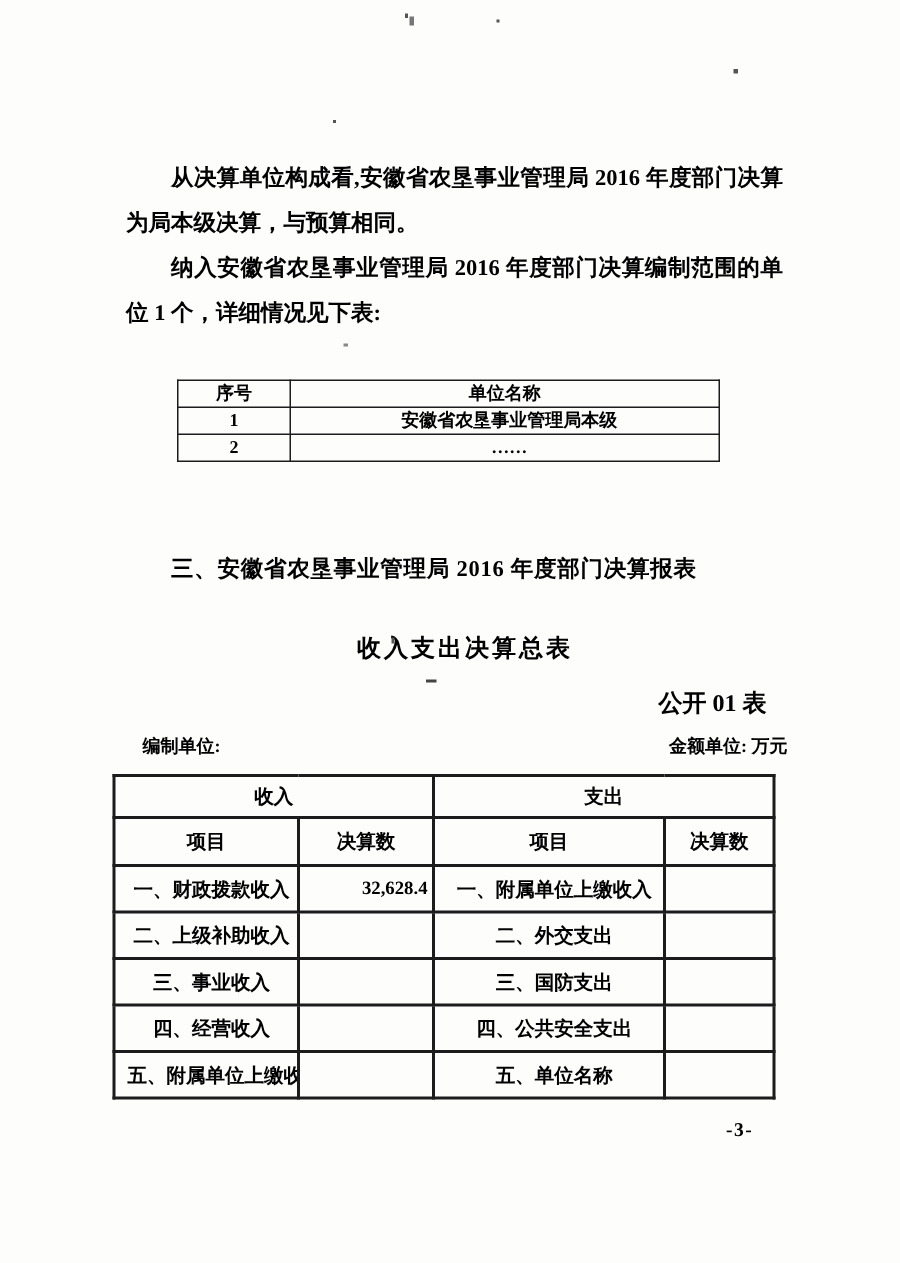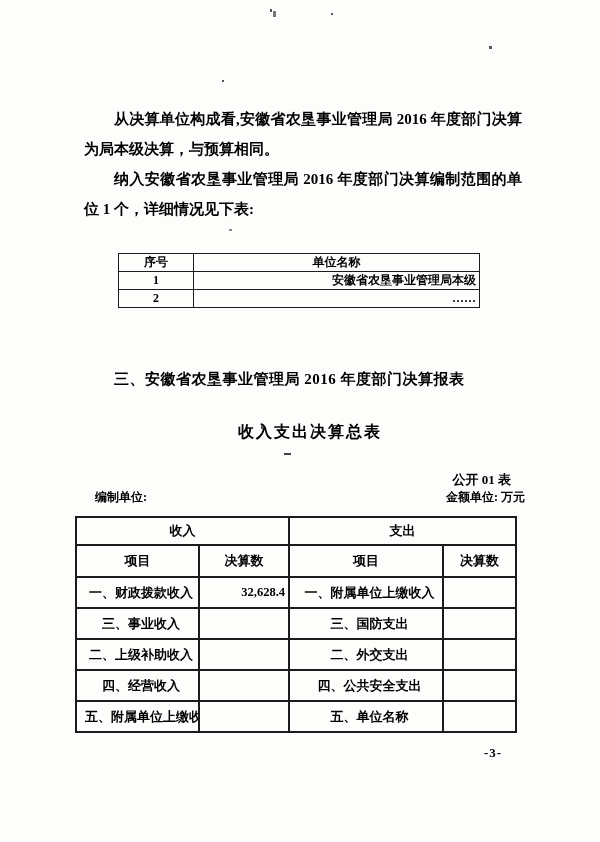--- a/index.html
+++ b/index.html
@@ -40,21 +40,21 @@
     border: 1.5px solid #1c1c1c;
     height: 17px;
     padding: 0 3px;
     font-weight: 700;
     overflow: hidden;
     white-space: nowrap;
   }
   .unit-table .col-no { width: 68px; margin-left: 40px; }
   .unit-table th { text-align: center; }
   .unit-table td.c { text-align: center; }
-  .unit-table td.l { text-align: right; padding-left: 9px; }
+  .unit-table td.l { text-align: center; padding-left: 9px; }
 
   
   .heading {
     position: absolute;
     left: 114px;
     top: 370px;
     font-size: 15px;
     letter-spacing: 0.5px;
   }
 
@@ -65,22 +65,22 @@
     top: 422px;
     width: 620px;
     text-align: center;
     font-size: 16px;
     letter-spacing: 2px;
   }
 
   .table-code {
     position: absolute;
     right: 89px;
-    top: 471px;
-    font-size: 13px;
+    top: 459px;
+    font-size: 16px;
   }
 
   .meta {
     position: absolute;
     left: 95px;
     top: 489px;
     width: 430px;
     display: flex;
     justify-content: space-between;
     font-size: 12px;
@@ -184,29 +184,29 @@
       <th>项目</th>
       <th>决算数</th>
     </tr>
     <tr class="data-row">
       <td class="item">一、财政拨款收入</td>
       <td class="amt">32,628.4</td>
       <td class="item">一、附属单位上缴收入</td>
       <td class="amt"></td>
     </tr>
     <tr class="data-row">
+      <td class="item">二、上级补助收入</td>
+      <td class="amt"></td>
+      <td class="item">二、外交支出</td>
+      <td class="amt"></td>
+    </tr>
+    <tr class="data-row">
       <td class="item">三、事业收入</td>
       <td class="amt"></td>
       <td class="item">三、国防支出</td>
-      <td class="amt"></td>
-    </tr>
-    <tr class="data-row">
-      <td class="item">二、上级补助收入</td>
-      <td class="amt"></td>
-      <td class="item">二、外交支出</td>
       <td class="amt"></td>
     </tr>
     <tr class="data-row">
       <td class="item">四、经营收入</td>
       <td class="amt"></td>
       <td class="item">四、公共安全支出</td>
       <td class="amt"></td>
     </tr>
     <tr class="data-row">
       <td class="item">五、附属单位上缴收入</td>

